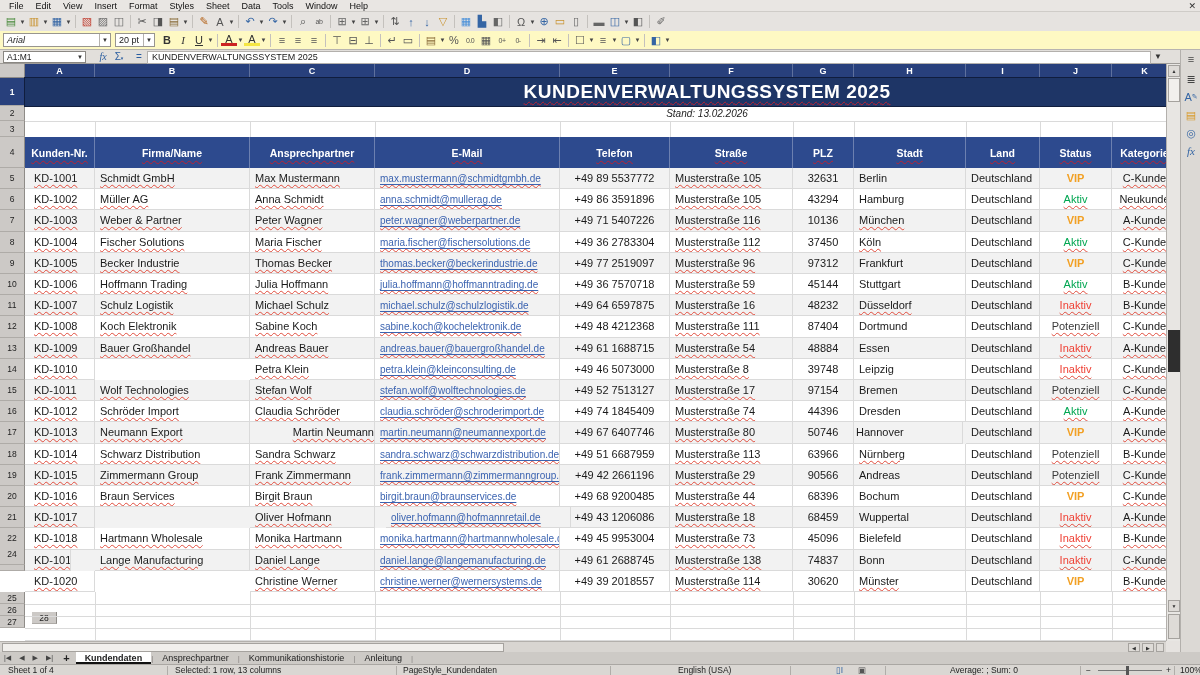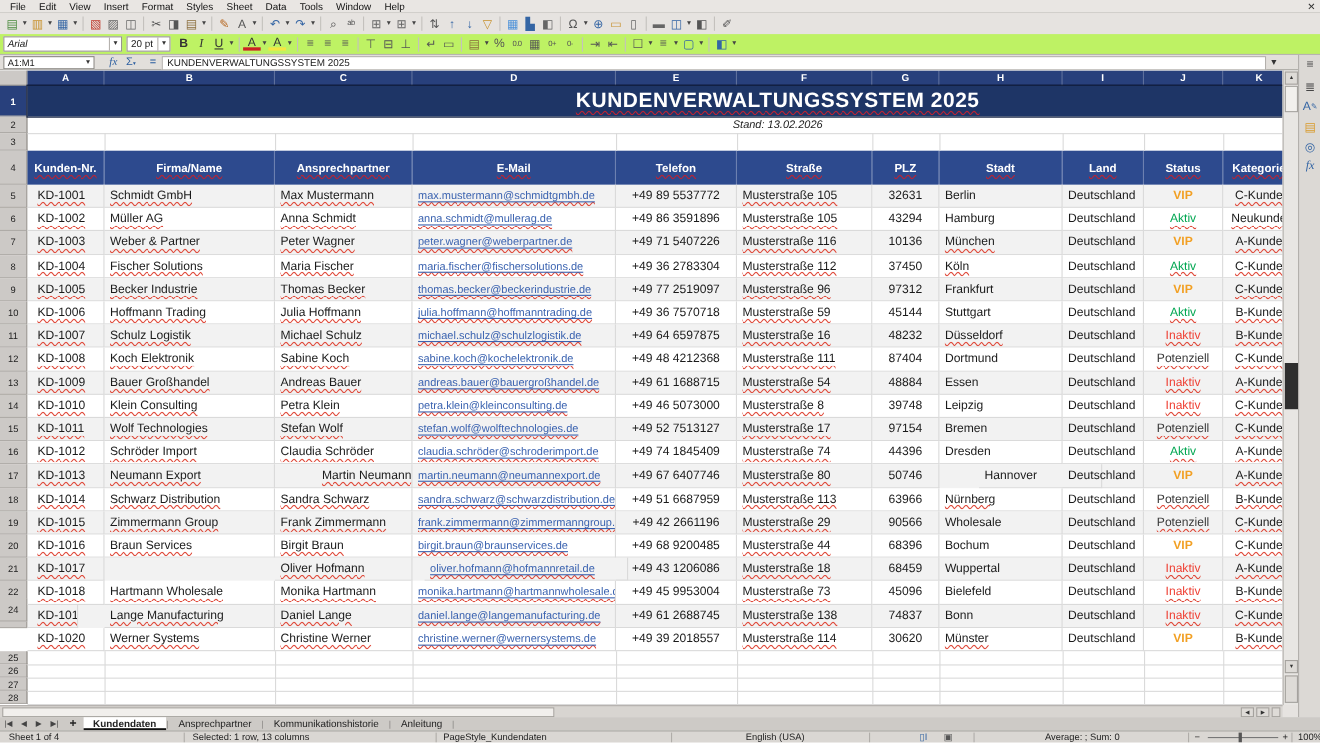--- a/index.html
+++ b/index.html
@@ -6,21 +6,21 @@
   html,body { width:1200px; height:675px; overflow:hidden; }
   body { position:relative; font-family:"Liberation Sans",sans-serif; background:#e6e3e0; font-size:10px; color:#1a1a1a; }
 
   
   #menubar { position:absolute; left:0; top:0; width:1200px; height:12px; background:#e9e6e3; border-bottom:1px solid #cfccc8; display:flex; align-items:center; padding-left:3px; }
   .menu-item { font-size:9px; line-height:12px; padding:0 6px; color:#111; }
   #winclose { margin-left:auto; margin-right:4px; font-size:9px; color:#333; line-height:10px; }
 
   
   #tb1 { position:absolute; left:0; top:12px; width:1200px; height:19px; background:#e6e3e0; display:flex; align-items:center; padding-left:3px; }
-  #tb2 { position:absolute; left:0; top:31px; width:1200px; height:19px; background:#bef264; border-bottom:1px solid #b7b4b0; display:flex; align-items:center; padding-left:3px; }
+  #tb2 { position:absolute; left:0; top:31px; width:1200px; height:19px; background:#fef9c3; border-bottom:1px solid #b7b4b0; display:flex; align-items:center; padding-left:3px; }
   .tbi { width:16px; height:15px; display:inline-flex; align-items:center; justify-content:center; font-size:11px; flex:none; }
   .tbi.small { font-size:7px; letter-spacing:-0.5px; }
   .dd { width:7px; font-size:6px; color:#444; display:inline-flex; align-items:center; justify-content:center; flex:none; }
   .tsep { width:1px; height:13px; background:#c4c1bd; margin:0 3px; flex:none; }
   .combo { background:#fff; border:1px solid #98958f; height:14px; font-size:9px; display:inline-flex; align-items:center; padding-left:3px; flex:none; margin-right:4px; }
   .carrow { margin-left:auto; font-size:6px; color:#333; padding:0 2px; border-left:1px solid #b5b2ae; align-self:stretch; display:flex; align-items:center; }
   .b-bold { font-weight:bold; color:#333; }
   .b-italic { font-style:italic; font-family:"Liberation Serif",serif; color:#333; }
   .b-under { text-decoration:underline; color:#333; }
   .fc { border-bottom:3px solid #cc2222; height:12px; }
@@ -260,21 +260,21 @@
       <div class="rowhdr" style="top: 379.6px; height: 21.2px;">18</div>
       <div class="rowhdr" style="top: 400.8px; height: 21.2px;">19</div>
       <div class="rowhdr" style="top: 422px; height: 21.2px;">20</div>
       <div class="rowhdr" style="top: 443.2px; height: 21.2px;">21</div>
       <div class="rowhdr" style="top: 464.4px; height: 21.2px;">22</div>
       <div class="rowhdr" style="top: 485.6px; height: 21.2px;">23</div>
       <div class="rowhdr" style="top: 480px; height: 21.2px;">24</div>
       <div class="rowhdr" style="top: 528px; height: 12px;">25</div>
       <div class="rowhdr" style="top: 540px; height: 12px;">26</div>
       <div class="rowhdr" style="top: 552px; height: 12px;">27</div>
-      <div class="rowhdr" style="top: 564px; height: 12px;">28</div>
+      <div class="rowhdr" style="top: 548px; height: 12px; margin-left: 32px;">28</div>
     </div>
   <div id="title-cell"><span class="sp">KUNDENVERWALTUNGSSYSTEM 2025</span></div>
   <div id="date-line"><span>Stand: 13.02.2026</span></div>
   <div id="cells">
       <div class="th" style="left: 25px; width: 70px;">
         <span class="sp">Kunden-Nr.</span>
       </div>
       <div class="th" style="left: 95px; width: 155px;">
         <span class="sp">Firma/Name</span>
       </div>
@@ -617,23 +617,20 @@
           <span class="sp" style="color: rgb(239, 65, 53);">Inaktiv</span>
         </div>
         <div class="cell ac" style="left: 1087px; width: 66px; height: 21.2px;">
           <span class="sp">A-Kunde</span>
         </div>
       </div>
       <div class="drow" style="top: 294.8px; height: 21.2px;">
         <div class="cell al8" style="left: 0px; width: 70px; height: 21.2px;">
           <span class="sp">KD-1010</span>
         </div>
-        <div class="cell al" style="left: 70px; width: 155px; height: 21.2px;">
-          <span class="sp">Klein Consulting</span>
-        </div>
         <div class="cell al" style="left: 225px; width: 125px; height: 21.2px;">
           <span class="sp">Petra Klein</span>
         </div>
         <div class="cell al" style="left: 350px; width: 185px; height: 21.2px;">
           <span class="sp"><span class="link">petra.klein@kleinconsulting.de</span></span>
         </div>
         <div class="cell ac" style="left: 535px; width: 110px; height: 21.2px;">
           <span>+49 46 5073000</span>
         </div>
         <div class="cell al" style="left: 645px; width: 123px; height: 21.2px;">
@@ -740,21 +737,21 @@
         </div>
         <div class="cell ac" style="left: 535px; width: 110px; height: 21.2px;">
           <span>+49 67 6407746</span>
         </div>
         <div class="cell al" style="left: 645px; width: 123px; height: 21.2px;">
           <span class="sp">Musterstraße 80</span>
         </div>
         <div class="cell ac" style="left: 768px; width: 61px; height: 21.2px;">
           <span>50746</span>
         </div>
-        <div class="cell al" style="left: 865px; width: 112px; height: 21.2px;">
+        <div class="cell al" style="left: 826px; width: 112px; height: 21.2px;">
           <span>Hannover</span>
         </div>
         <div class="cell al" style="left: 941px; width: 74px; height: 21.2px;">
           <span>Deutschland</span>
         </div>
         <div class="cell ac" style="left: 1015px; width: 72px; height: 21.2px;">
           <span style="color: rgb(242, 160, 36); font-weight: bold;">VIP</span>
         </div>
         <div class="cell ac" style="left: 1087px; width: 66px; height: 21.2px;">
           <span class="sp">A-Kunde</span>
@@ -811,21 +808,21 @@
         <div class="cell ac" style="left: 535px; width: 110px; height: 21.2px;">
           <span>+49 42 2661196</span>
         </div>
         <div class="cell al" style="left: 645px; width: 123px; height: 21.2px;">
           <span class="sp">Musterstraße 29</span>
         </div>
         <div class="cell ac" style="left: 768px; width: 61px; height: 21.2px;">
           <span>90566</span>
         </div>
         <div class="cell al" style="left: 829px; width: 112px; height: 21.2px;">
-          <span>Wholesale</span>
+          <span>Andreas</span>
         </div>
         <div class="cell al" style="left: 941px; width: 74px; height: 21.2px;">
           <span>Deutschland</span>
         </div>
         <div class="cell ac" style="left: 1015px; width: 72px; height: 21.2px;">
           <span class="sp" style="color: rgb(58, 58, 58);">Potenziell</span>
         </div>
         <div class="cell ac" style="left: 1087px; width: 66px; height: 21.2px;">
           <span class="sp">C-Kunde</span>
         </div>
@@ -963,23 +960,20 @@
         <div class="cell ac" style="left: 1015px; width: 72px; height: 21.2px;">
           <span class="sp" style="color: rgb(239, 65, 53);">Inaktiv</span>
         </div>
         <div class="cell ac" style="left: 1087px; width: 66px; height: 21.2px;">
           <span class="sp">C-Kunde</span>
         </div>
       </div>
       <div class="drow" style="top: 506.8px; height: 21.2px;">
         <div class="cell al8" style="left: 0px; width: 70px; height: 21.2px;">
           <span class="sp">KD-1020</span>
-        </div>
-        <div class="cell al" style="left: 70px; width: 155px; height: 21.2px;">
-          <span class="sp">Werner Systems</span>
         </div>
         <div class="cell al" style="left: 225px; width: 125px; height: 21.2px;">
           <span class="sp">Christine Werner</span>
         </div>
         <div class="cell al" style="left: 350px; width: 185px; height: 21.2px;">
           <span class="sp"><span class="link">christine.werner@wernersystems.de</span></span>
         </div>
         <div class="cell ac" style="left: 535px; width: 110px; height: 21.2px;">
           <span>+49 39 2018557</span>
         </div>

